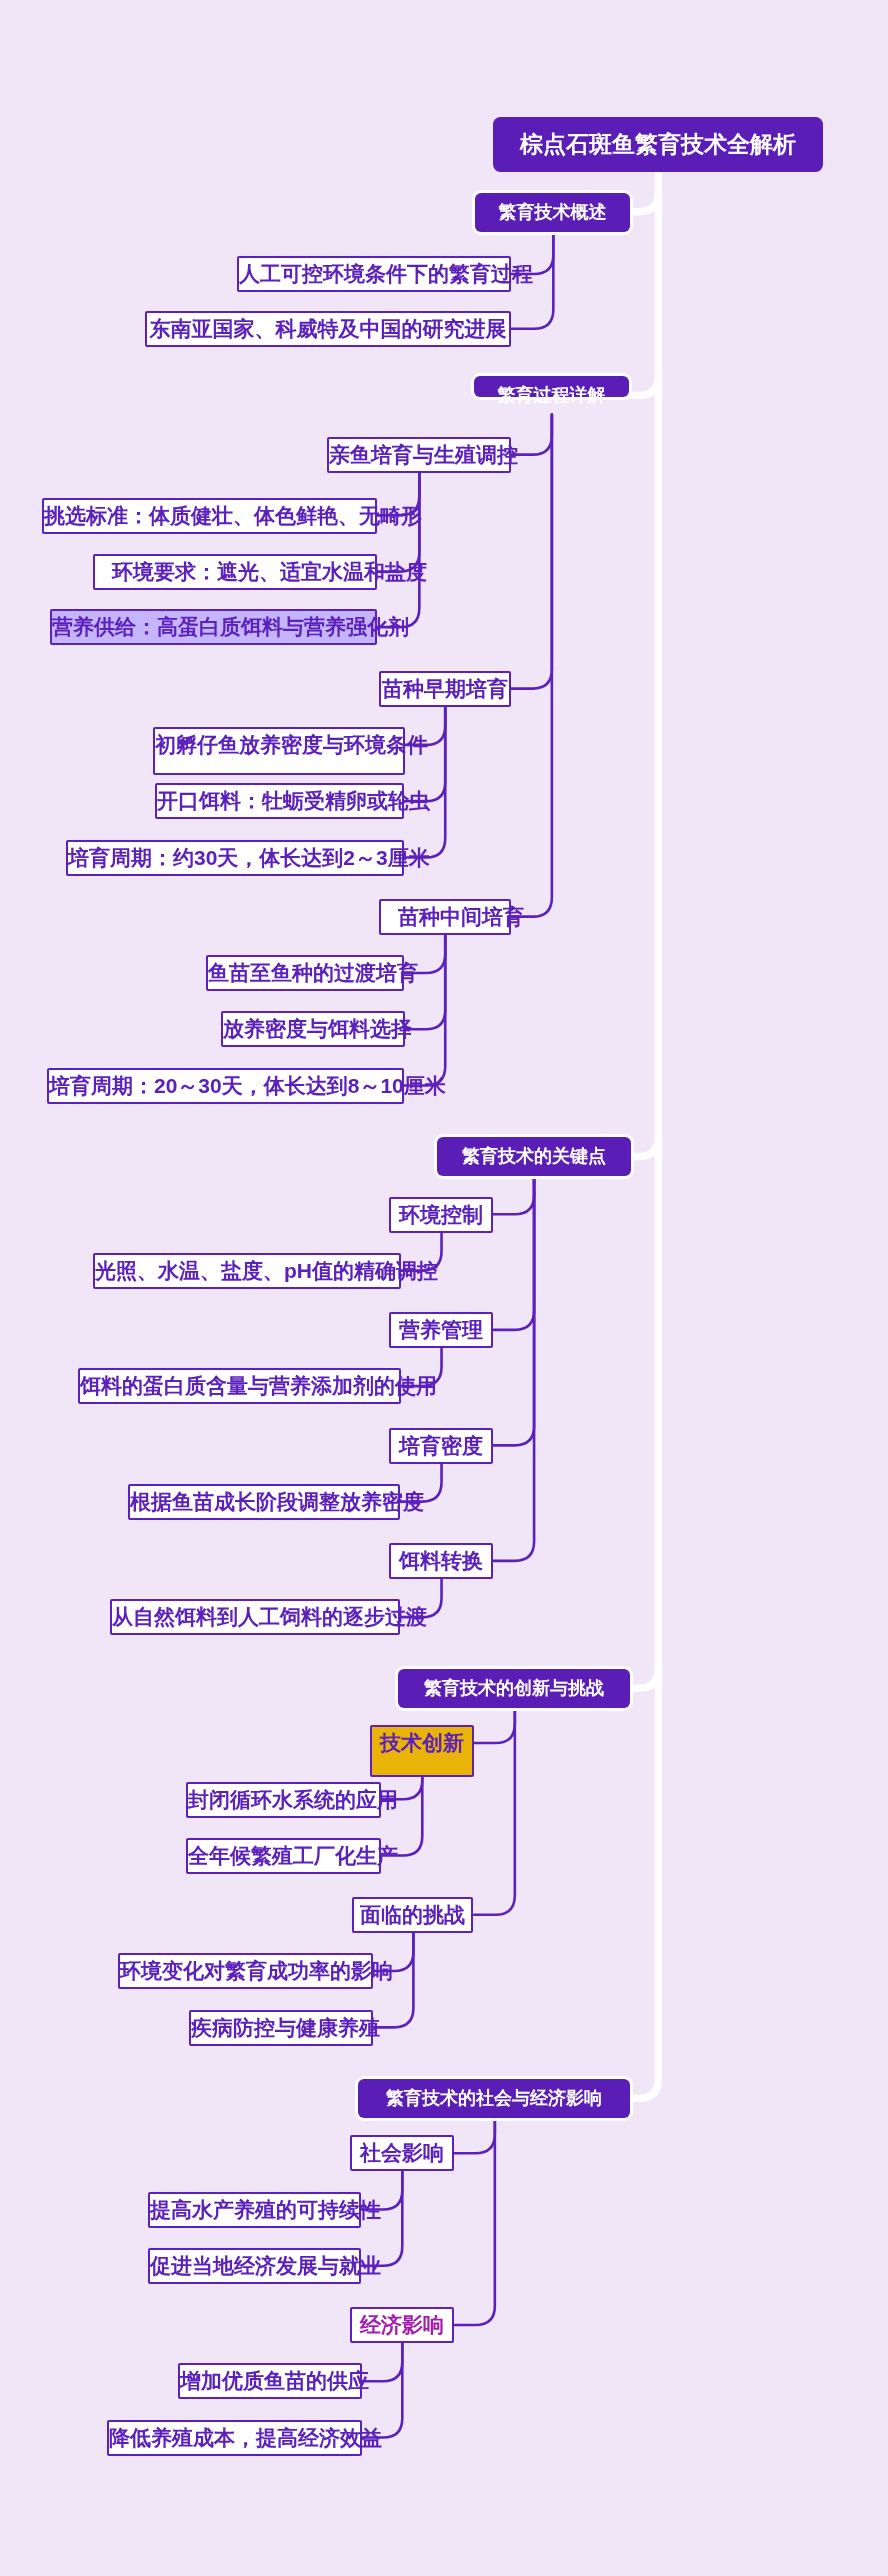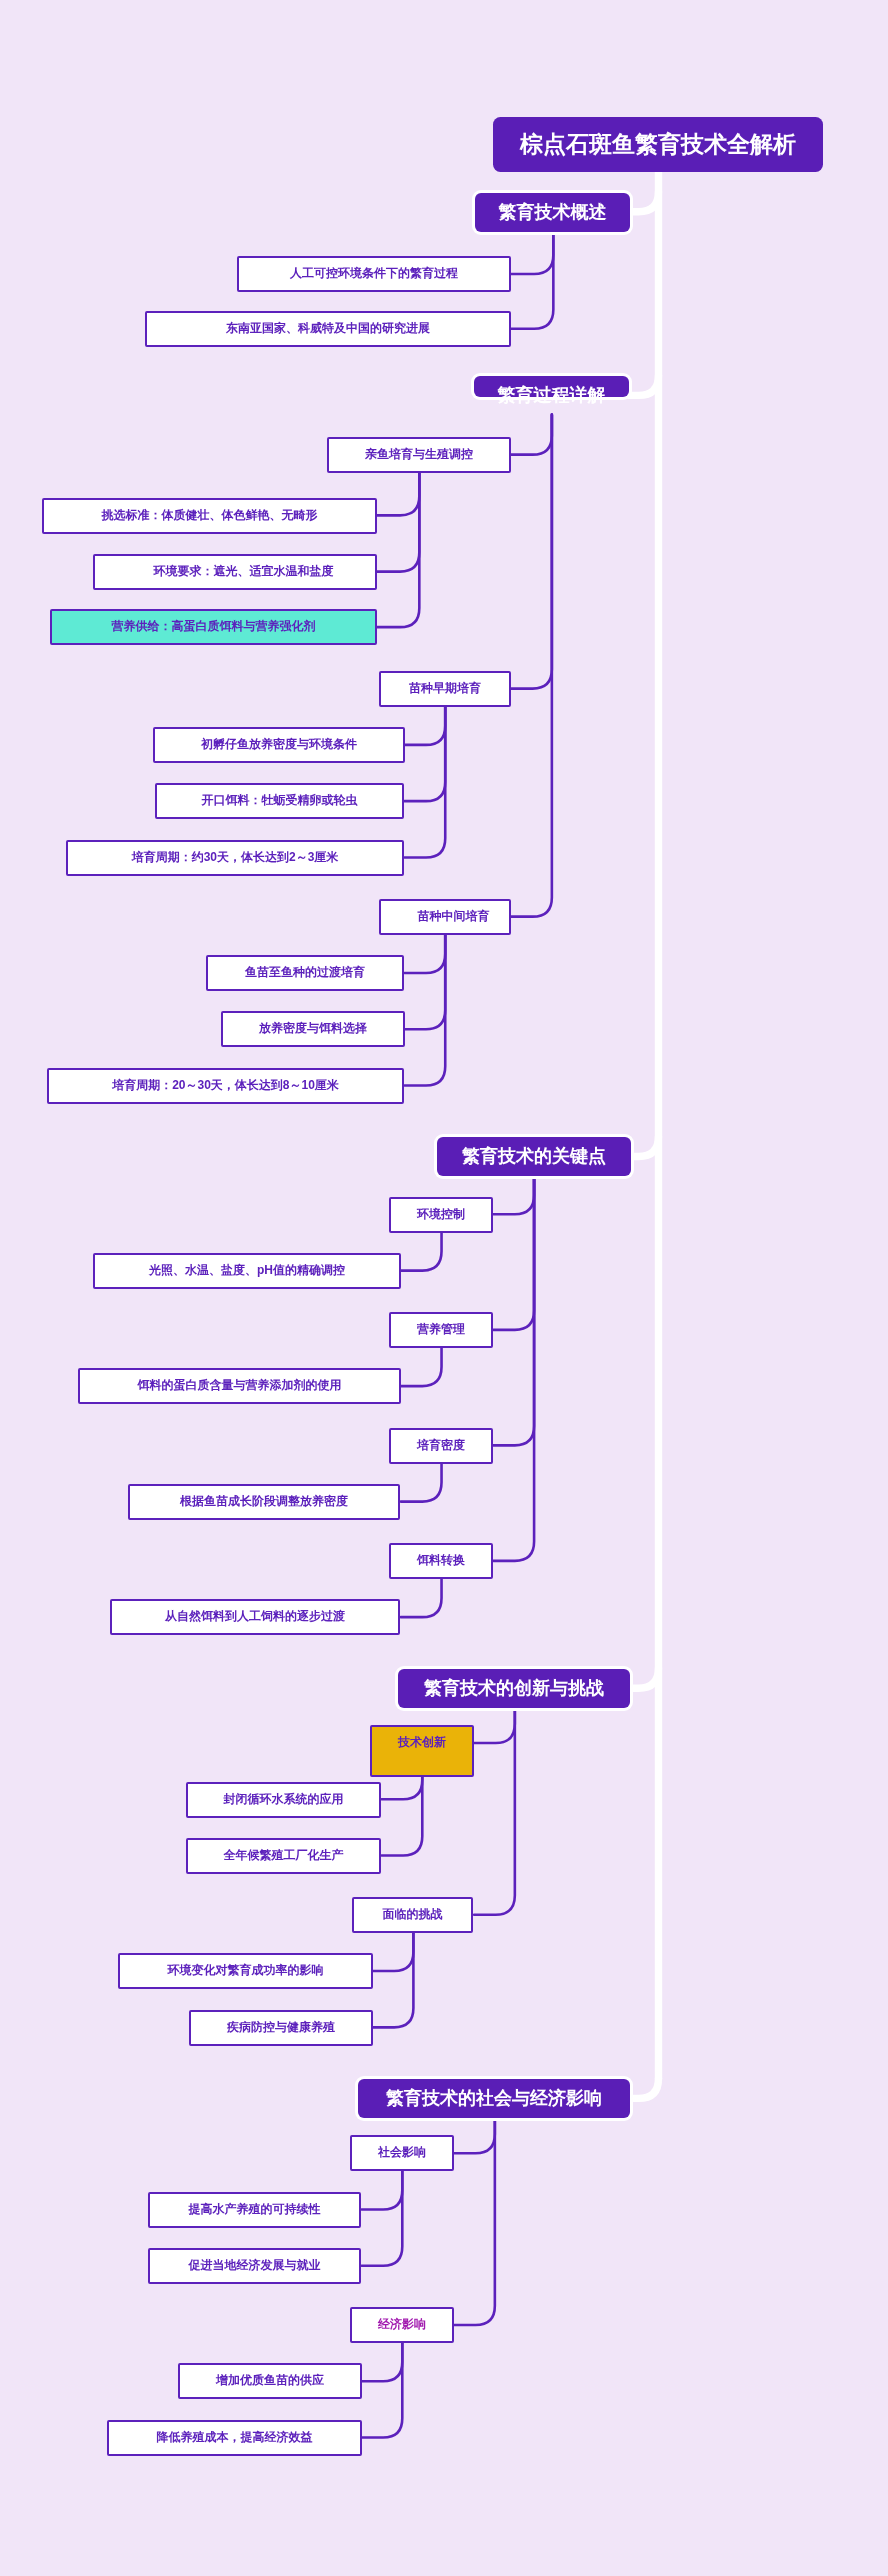--- a/index.html
+++ b/index.html
@@ -2,21 +2,21 @@
 <html style="font-size:12px"><head>
 <meta charset="utf-8">
 <style>
   html,body{margin:0;padding:0;}
   body{font-family:"Liberation Sans","DejaVu Sans",sans-serif;}
   #canvas{position:relative;width:889px;height:2576px;overflow:hidden;}
   #connector-layer{position:absolute;left:0;top:0;}
   .mm-node{position:absolute;box-sizing:border-box;text-align:center;white-space:nowrap;cursor:pointer;}
   .mm-root{font-size:23px;font-weight:bold;border-radius:7.4px;}
   .mm-branch{font-size:18px;font-weight:bold;border-radius:6px;box-shadow:0 0 0 3px #ffffff;}
-  .mm-leaf{font-size:12px;font-weight:600;border-radius:2px;}
+  .mm-leaf{font-size:21px;font-weight:600;border-radius:2px;}
 </style>
 </head>
 <body>
 
 <div id="canvas" style="background: rgb(241, 229, 248);">
   <svg id="connector-layer" width="889" height="2576" viewBox="0 0 1200 3479">
       <path d="M 889 232 V 2807" fill="none" stroke="#FFFFFF" stroke-width="10" stroke-linecap="round"></path>
       <path d="M 852 286 H 862 Q 889 286 889 259" fill="none" stroke="#FFFFFF" stroke-width="10" stroke-linecap="round"></path>
       <path d="M 690 370 H 721 Q 747 370 747 344 V 312" fill="none" stroke="#5C21BC" stroke-width="3.5" stroke-linecap="round"></path>
       <path d="M 690 444 H 721 Q 747 444 747 418 V 312" fill="none" stroke="#5C21BC" stroke-width="3.5" stroke-linecap="round"></path>
@@ -58,23 +58,23 @@
       <path d="M 488 3292 H 517 Q 543 3292 543 3266 V 3164" fill="none" stroke="#5C21BC" stroke-width="3.5" stroke-linecap="round"></path>
     </svg>
 <div class="mm-node mm-root" style="left: 493px; top: 117px; width: 330px; height: 55px; background: rgb(90, 30, 182); color: rgb(255, 255, 255); line-height: 55px;">棕点石斑鱼繁育技术全解析</div>
     <div class="mm-node mm-branch" style="left: 475px; top: 193px; width: 155px; height: 39px; background: rgb(90, 30, 182); color: rgb(255, 255, 255); line-height: 39px;">繁育技术概述</div>
     <div class="mm-node mm-leaf" style="left: 237px; top: 256px; width: 274px; height: 36px; background: rgb(255, 255, 255); border: 2.2px solid rgb(92, 33, 188); color: rgb(92, 33, 188); line-height: 31px;">人工可控环境条件下的繁育过程</div>
     <div class="mm-node mm-leaf" style="left: 145px; top: 311px; width: 366px; height: 36px; background: rgb(255, 255, 255); border: 2.2px solid rgb(92, 33, 188); color: rgb(92, 33, 188); line-height: 31px;">东南亚国家、科威特及中国的研究进展</div>
     <div class="mm-node mm-branch" style="left: 474px; top: 376px; width: 155px; height: 21px; background: rgb(90, 30, 182); color: rgb(255, 255, 255); line-height: 39px;">繁育过程详解</div>
     <div class="mm-node mm-leaf" style="left: 327px; top: 437px; width: 184px; height: 36px; background: rgb(255, 255, 255); border: 2.2px solid rgb(92, 33, 188); color: rgb(92, 33, 188); line-height: 31px;">亲鱼培育与生殖调控</div>
     <div class="mm-node mm-leaf" style="left: 42px; top: 498px; width: 335px; height: 36px; background: rgb(255, 255, 255); border: 2.2px solid rgb(92, 33, 188); color: rgb(92, 33, 188); line-height: 31px;">挑选标准：体质健壮、体色鲜艳、无畸形</div>
     <div class="mm-node mm-leaf" style="left: 93px; top: 554px; width: 284px; height: 36px; background: rgb(255, 255, 255); border: 2.2px solid rgb(92, 33, 188); color: rgb(92, 33, 188); line-height: 31px; padding-left: 17px;">环境要求：遮光、适宜水温和盐度</div>
-    <div class="mm-node mm-leaf" style="left: 50px; top: 609px; width: 327px; height: 36px; background: #5eead4; border: 2.2px solid rgb(92, 33, 188); color: rgb(92, 33, 188); line-height: 31px;">营养供给：高蛋白质饵料与营养强化剂</div>
+    <div class="mm-node mm-leaf" style="left: 50px; top: 609px; width: 327px; height: 36px; background: #c4b5fd; border: 2.2px solid rgb(92, 33, 188); color: rgb(92, 33, 188); line-height: 31px;">营养供给：高蛋白质饵料与营养强化剂</div>
     <div class="mm-node mm-leaf" style="left: 379px; top: 671px; width: 132px; height: 36px; background: rgb(255, 255, 255); border: 2.2px solid rgb(92, 33, 188); color: rgb(92, 33, 188); line-height: 31px;">苗种早期培育</div>
-    <div class="mm-node mm-leaf" style="left: 153px; top: 727px; width: 252px; height: 36px; background: rgb(255, 255, 255); border: 2.2px solid rgb(92, 33, 188); color: rgb(92, 33, 188); line-height: 31px;">初孵仔鱼放养密度与环境条件</div>
+    <div class="mm-node mm-leaf" style="left: 153px; top: 727px; width: 252px; height: 48px; background: rgb(255, 255, 255); border: 2.2px solid rgb(92, 33, 188); color: rgb(92, 33, 188); line-height: 31px;">初孵仔鱼放养密度与环境条件</div>
     <div class="mm-node mm-leaf" style="left: 155px; top: 783px; width: 249px; height: 36px; background: rgb(255, 255, 255); border: 2.2px solid rgb(92, 33, 188); color: rgb(92, 33, 188); line-height: 31px;">开口饵料：牡蛎受精卵或轮虫</div>
     <div class="mm-node mm-leaf" style="left: 66px; top: 840px; width: 338px; height: 36px; background: rgb(255, 255, 255); border: 2.2px solid rgb(92, 33, 188); color: rgb(92, 33, 188); line-height: 31px;">培育周期：约30天，体长达到2～3厘米</div>
     <div class="mm-node mm-leaf" style="left: 379px; top: 899px; width: 132px; height: 36px; background: rgb(255, 255, 255); border: 2.2px solid rgb(92, 33, 188); color: rgb(92, 33, 188); line-height: 31px; padding-left: 17px;">苗种中间培育</div>
     <div class="mm-node mm-leaf" style="left: 206px; top: 955px; width: 198px; height: 36px; background: rgb(255, 255, 255); border: 2.2px solid rgb(92, 33, 188); color: rgb(92, 33, 188); line-height: 31px;">鱼苗至鱼种的过渡培育</div>
     <div class="mm-node mm-leaf" style="left: 221px; top: 1011px; width: 184px; height: 36px; background: rgb(255, 255, 255); border: 2.2px solid rgb(92, 33, 188); color: rgb(92, 33, 188); line-height: 31px;">放养密度与饵料选择</div>
     <div class="mm-node mm-leaf" style="left: 47px; top: 1068px; width: 357px; height: 36px; background: rgb(255, 255, 255); border: 2.2px solid rgb(92, 33, 188); color: rgb(92, 33, 188); line-height: 31px;">培育周期：20～30天，体长达到8～10厘米</div>
     <div class="mm-node mm-branch" style="left: 437px; top: 1137px; width: 194px; height: 39px; background: rgb(90, 30, 182); color: rgb(255, 255, 255); line-height: 39px;">繁育技术的关键点</div>
     <div class="mm-node mm-leaf" style="left: 389px; top: 1197px; width: 104px; height: 36px; background: rgb(255, 255, 255); border: 2.2px solid rgb(92, 33, 188); color: rgb(92, 33, 188); line-height: 31px;">环境控制</div>
     <div class="mm-node mm-leaf" style="left: 93px; top: 1253px; width: 308px; height: 36px; background: rgb(255, 255, 255); border: 2.2px solid rgb(92, 33, 188); color: rgb(92, 33, 188); line-height: 31px;">光照、水温、盐度、pH值的精确调控</div>
     <div class="mm-node mm-leaf" style="left: 389px; top: 1312px; width: 104px; height: 36px; background: rgb(255, 255, 255); border: 2.2px solid rgb(92, 33, 188); color: rgb(92, 33, 188); line-height: 31px;">营养管理</div>

